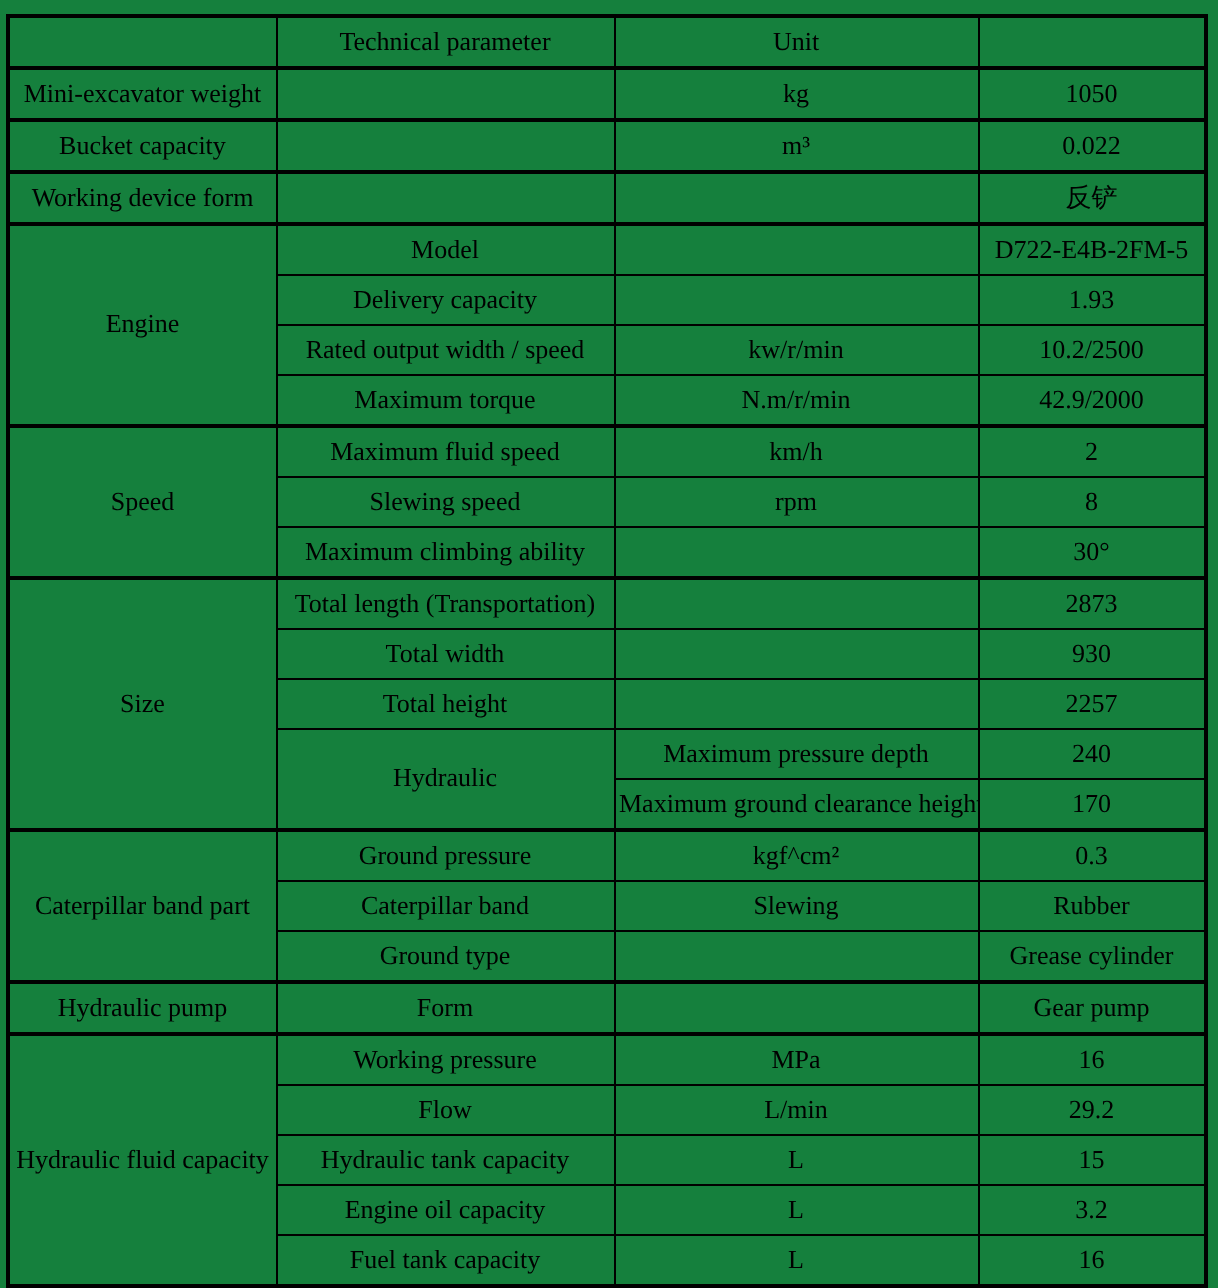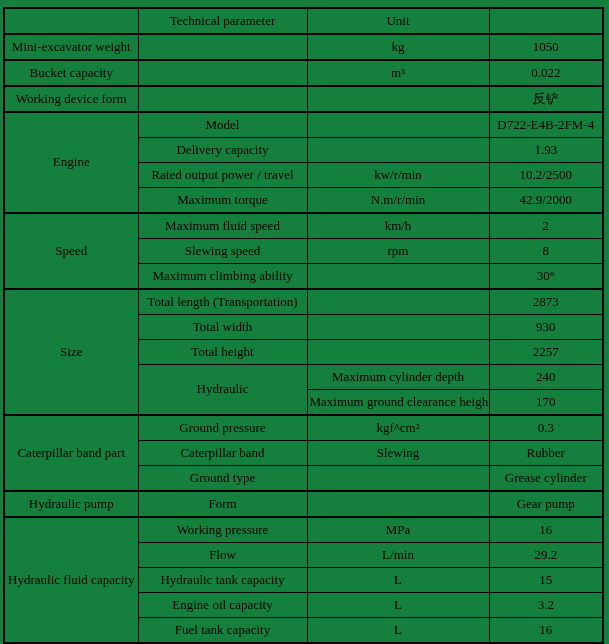--- a/index.html
+++ b/index.html
@@ -81,29 +81,29 @@
         <td>Working device form</td>
         <td></td>
         <td></td>
         <td>反铲</td>
       </tr>
 
       <tr class="section-start">
         <td rowspan="4">Engine</td>
         <td>Model</td>
         <td></td>
-        <td>D722-E4B-2FM-4</td>
+        <td>D722-E4B-2FM-5</td>
       </tr>
       <tr>
         <td>Delivery capacity</td>
         <td></td>
         <td>1.93</td>
       </tr>
       <tr>
-        <td>Rated output power / travel</td>
+        <td>Rated output width / speed</td>
         <td>kw/r/min</td>
         <td>10.2/2500</td>
       </tr>
       <tr>
         <td>Maximum torque</td>
         <td>N.m/r/min</td>
         <td>42.9/2000</td>
       </tr>
 
       <tr class="section-start">
@@ -134,21 +134,21 @@
         <td></td>
         <td>930</td>
       </tr>
       <tr>
         <td>Total height</td>
         <td></td>
         <td>2257</td>
       </tr>
       <tr>
         <td rowspan="2">Hydraulic</td>
-        <td>Maximum cylinder depth</td>
+        <td>Maximum pressure depth</td>
         <td>240</td>
       </tr>
       <tr>
         <td>Maximum ground clearance height</td>
         <td>170</td>
       </tr>
 
       <tr class="section-start">
         <td rowspan="3">Caterpillar band part</td>
         <td>Ground pressure</td>

